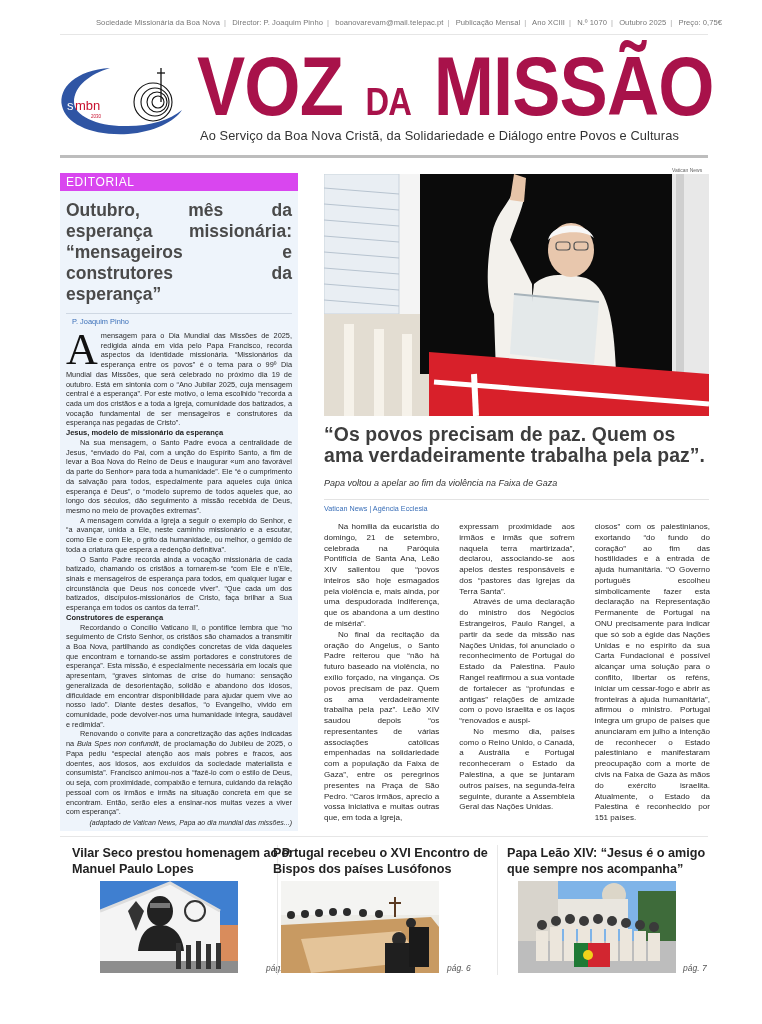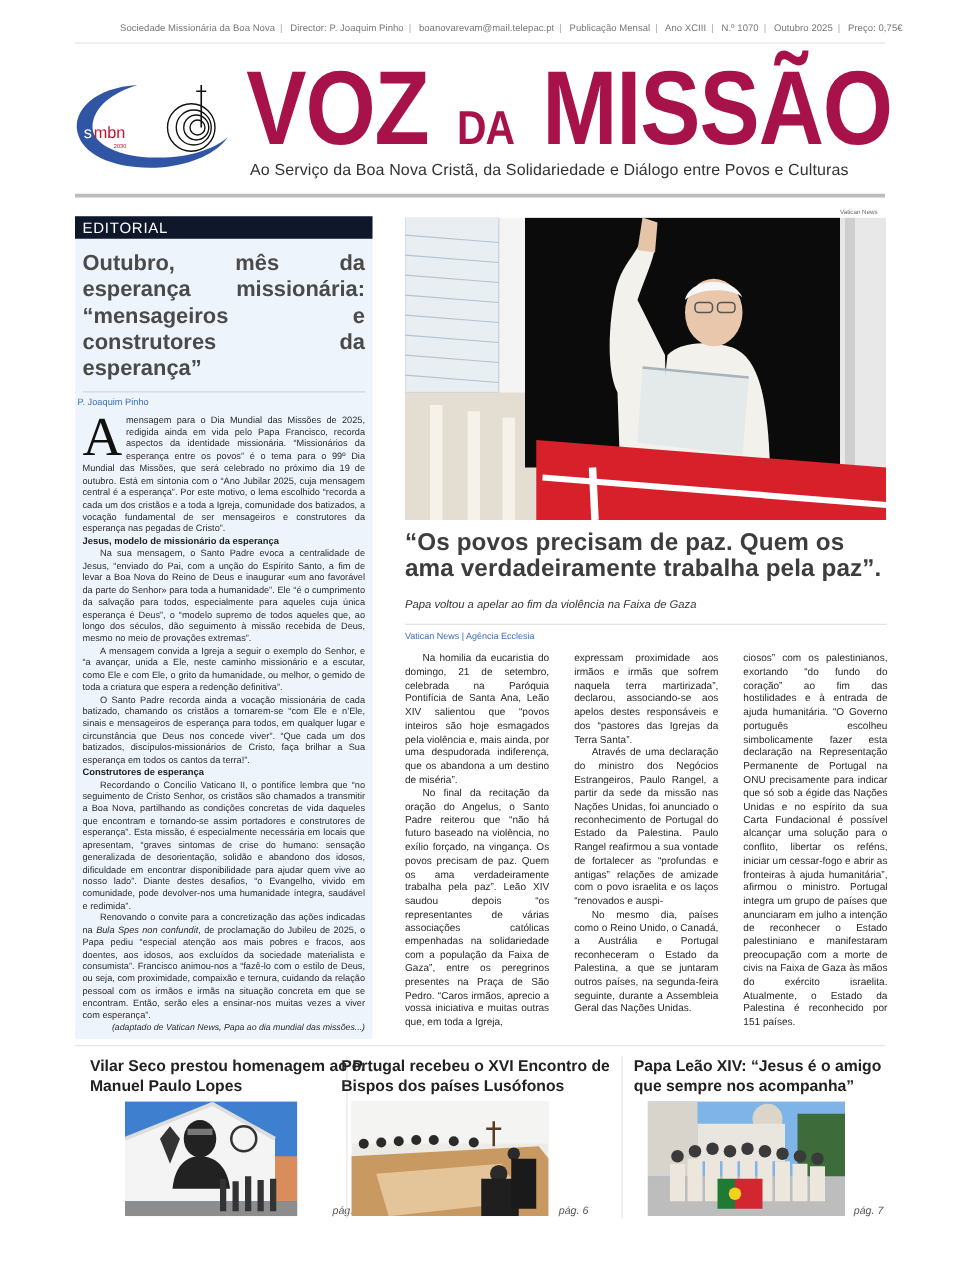--- a/index.html
+++ b/index.html
@@ -10,24 +10,24 @@
 
   
   .logo { position: absolute; left: 58px; top: 62px; width: 132px; height: 78px; }
   .masthead-title { position: absolute; left: 197px; top: 44px; font-family: "Liberation Sans", sans-serif; font-weight: bold; color: #a8124a; font-size: 84px; line-height: 84px; letter-spacing: -1px; white-space: nowrap; transform: scaleX(0.86); transform-origin: left top; }
   .masthead-title .da { font-size: 38px; margin: 0 4px; }
   .tagline { position: absolute; left: 200px; top: 128px; font-size: 12.8px; color: #333; white-space: nowrap; letter-spacing: 0.1px; }
   .mast-rule { position: absolute; left: 60px; top: 155px; width: 648px; height: 3px; background: #bdbdbd; }
 
   
   .editorial { position: absolute; left: 60px; top: 173px; width: 238px; height: 658px; background: #eef4fb; }
-  .ed-header { background: #0f172a; color: #fff; font-size: 12px; letter-spacing: 0.6px; padding: 2px 6px; height: 14px; line-height: 14px; }
+  .ed-header { background: #d946ef; color: #fff; font-size: 12px; letter-spacing: 0.6px; padding: 2px 6px; height: 14px; line-height: 14px; }
   .ed-title { font-weight: bold; color: #4a4a4a; font-size: 17.5px; line-height: 21px; padding: 9px 6px 0 6px; text-align: justify; }
   .ed-rule { margin: 8px 6px 0 6px; height: 1px; background: #cfd8e3; }
-  .ed-author { font-size: 7.4px; color: #3a6fb8; padding: 3px 6px 0 2px; }
+  .ed-author { font-size: 7.4px; color: #3a6fb8; padding: 3px 6px 0 12px; }
   .ed-body { font-size: 7.35px; line-height: 9.72px; color: #2a2a2a; padding: 5px 6px 0 6px; text-align: justify; }
   .ed-body p { margin: 0; text-indent: 14px; }
   .ed-body p.first { text-indent: 0; }
   .ed-body .dropcap { float: left; font-size: 44px; line-height: 36px; margin: 1px 3px 0 0; color: #111; font-family: "Liberation Serif", serif; }
   .ed-body h4 { margin: 0; font-size: 7.5px; font-weight: bold; color: #222; }
   .ed-body .credit { text-align: right; font-style: italic; text-indent: 0; font-size: 7px; margin-top: 1px; }
 
   
   .photo-credit { position: absolute; left: 672px; top: 167px; font-size: 5px; color: #666; }
   .hero { position: absolute; left: 324px; top: 174px; width: 385px; height: 242px; overflow: hidden; background: #fff; }

